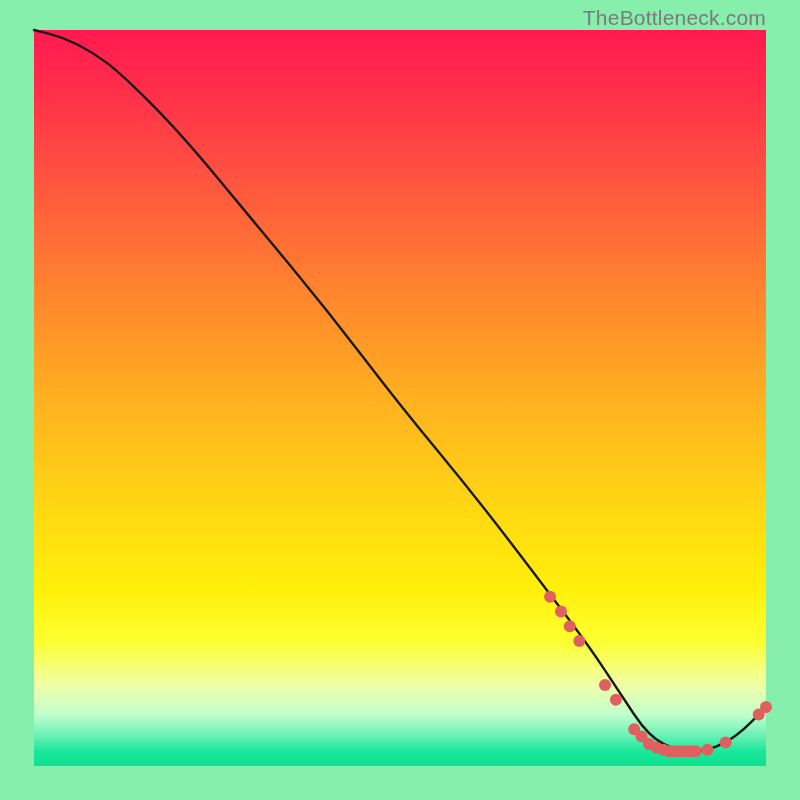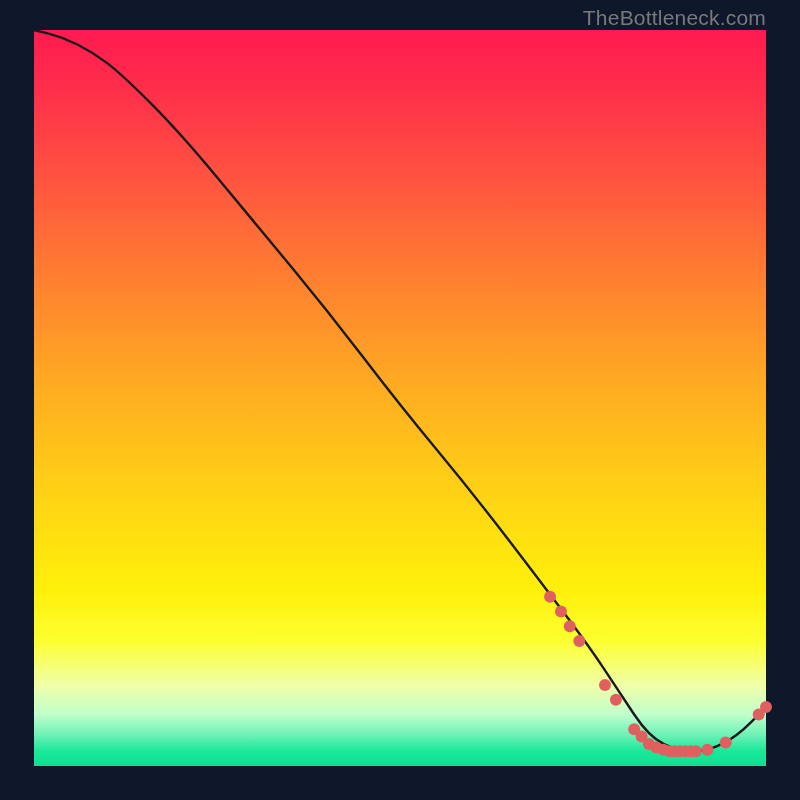--- a/index.html
+++ b/index.html
@@ -8,21 +8,21 @@
     width: 800px;
     height: 800px;
     background: #000;
     overflow: hidden;
     font-family: Arial, Helvetica, sans-serif;
   }
   .frame {
     position: absolute;
     left: 0; top: 0;
     width: 800px; height: 800px;
-    background: #0f172a;
+    background: #86efac;
   }
   .plot-area {
     position: absolute;
     left: 34px;
     top: 30px;
     width: 732px;
     height: 736px;
     
     background: linear-gradient(to bottom,
       #ff1a50 0%,

